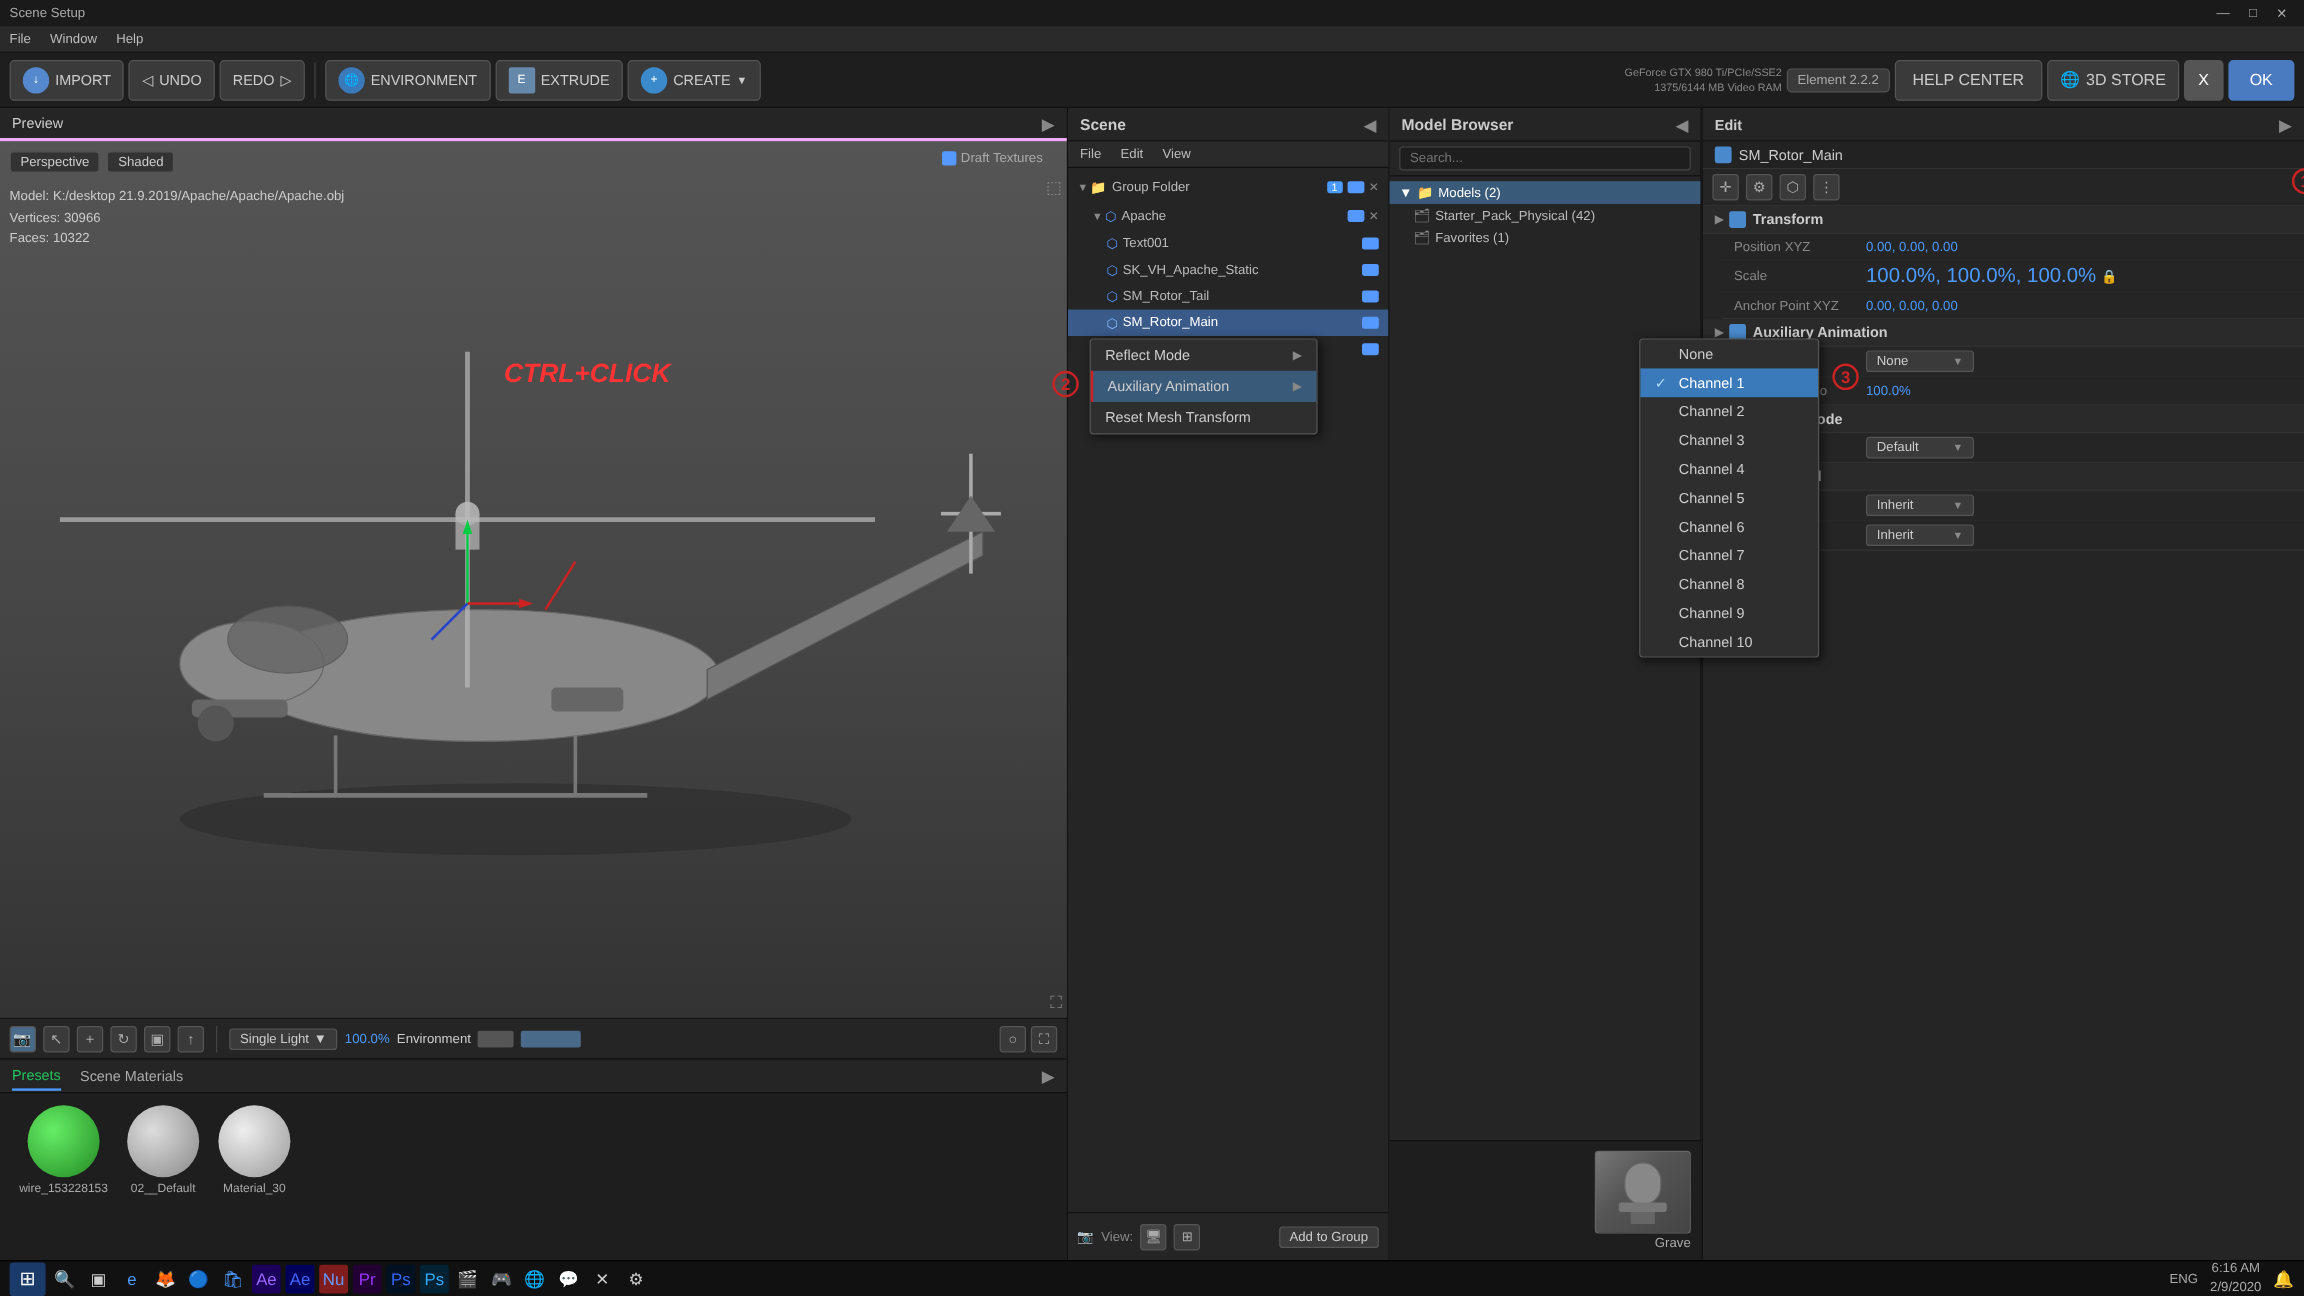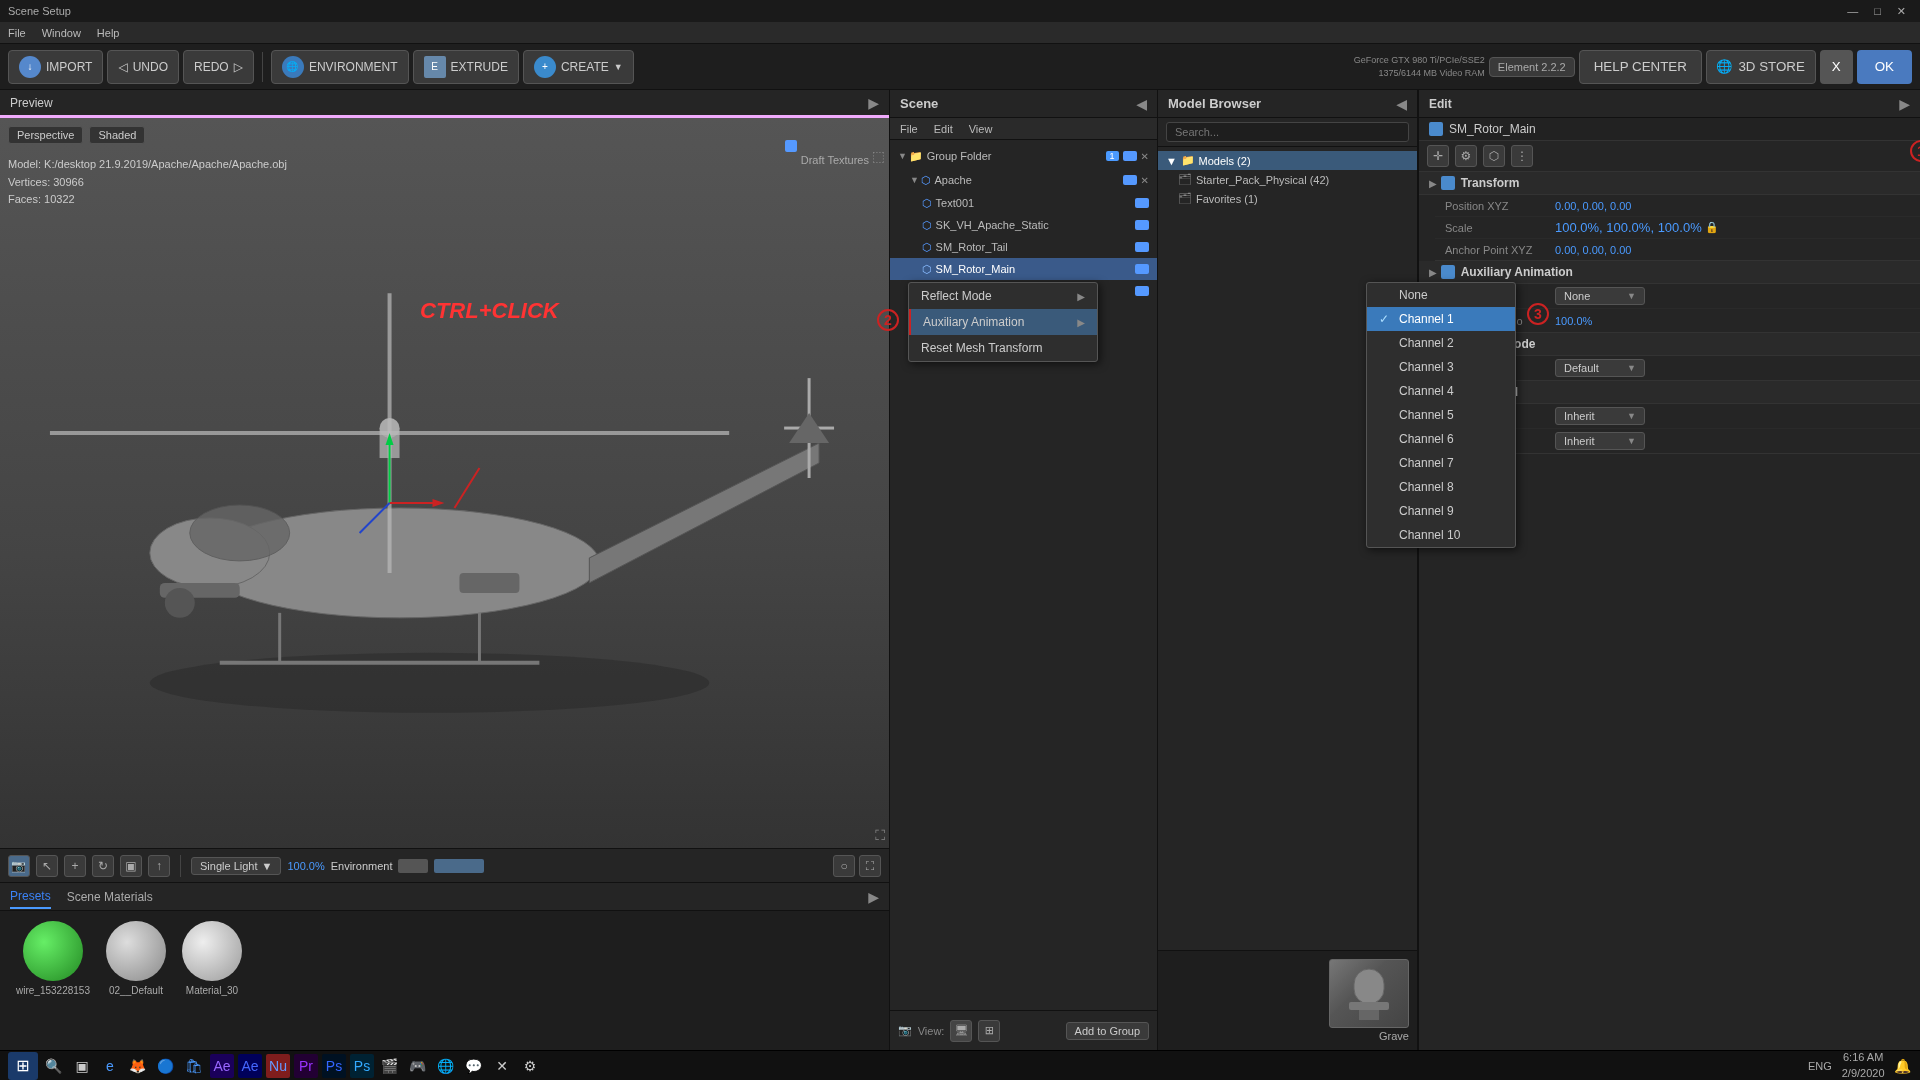--- a/index.html
+++ b/index.html
@@ -46,21 +46,21 @@
     .ctrl-icon { width: 22px; height: 22px; background: #3a3a3a; border: 1px solid #555; border-radius: 3px; display: flex; align-items: center; justify-content: center; color: #aaa; font-size: 12px; cursor: pointer; }
     .ctrl-icon.active { background: #4a6a8a; }
     .light-dropdown { background: #3a3a3a; border: 1px solid #555; border-radius: 3px; padding: 2px 8px; color: #ccc; font-size: 11px; display: flex; align-items: center; gap: 4px; cursor: pointer; }
     .percent-label { color: #4a9aff; font-size: 11px; }
     .env-swatch { width: 30px; height: 14px; background: #555; border-radius: 2px; display: inline-block; }
     .env-bar { width: 50px; height: 14px; background: #4a6a8a; border-radius: 2px; display: inline-block; }
 
     
     #bottom-tabs { height: 30px; background: #252525; display: flex; align-items: center; padding: 0 10px; gap: 16px; border-top: 1px solid #111; }
     .bottom-tab { color: #aaa; font-size: 12px; cursor: pointer; padding: 4px 0; }
-    .bottom-tab.active { color: #3b82f6; border-bottom: 2px solid #4a9aff; }
+    .bottom-tab.active { color: #22c55e; border-bottom: 2px solid #4a9aff; }
     #bottom-content { height: 160px; background: #1e1e1e; display: flex; gap: 20px; padding: 10px; border-top: 1px solid #111; overflow: hidden; }
     .material-ball { width: 60px; height: 60px; border-radius: 50%; cursor: pointer; }
     .mat-item { display: flex; flex-direction: column; align-items: center; gap: 4px; }
     .mat-label { color: #aaa; font-size: 10px; text-align: center; }
 
     
     #scene-panel { flex: 0 0 270px; display: flex; flex-direction: column; background: #252525; border-right: 1px solid #111; }
     #scene-header { height: 28px; background: #252525; display: flex; align-items: center; padding: 0 10px; border-bottom: 1px solid #111; }
     #scene-menu { height: 22px; background: #2a2a2a; display: flex; align-items: center; padding: 0 10px; gap: 16px; border-bottom: 1px solid #111; }
     #scene-menu span { color: #bbb; font-size: 11px; cursor: pointer; }
@@ -214,21 +214,21 @@
 
       <div class="ctrl-click-label">CTRL+CLICK</div>
 
       <div class="vp-top-bar">
         <div class="vp-dropdown" style="display:flex;align-items:center;gap:4px;">Perspective</div>
         <div class="vp-dropdown">Shaded</div>
       </div>
 
       <div style="position:absolute; top:8px; right:20px; display:flex; align-items:center; gap:4px;">
         <div class="draft-check"></div>
-        <span style="color:#aaa; font-size:11px;margin-top:28px;">Draft Textures</span>
+        <span style="color:#aaa; font-size:11px;">Draft Textures</span>
       </div>
 
       <div class="model-info">
         <div>Model: K:/desktop 21.9.2019/Apache/Apache/Apache.obj</div>
         <div>Vertices: 30966</div>
         <div>Faces:  10322</div>
       </div>
 
       <div style="position:absolute; bottom:4px; right:4px;">
         <span style="color:#888; font-size:14px;">⛶</span>
@@ -484,21 +484,21 @@
           <span style="color:#ccc; font-size:12px; font-weight:bold;">Transform</span>
         </div>
 
         <div class="prop-row" style="display:flex; align-items:center; padding:3px 10px; border-bottom:1px solid #2a2a2a; min-height:22px;">
           <span class="prop-label" style="color:#888; font-size:11px; flex:0 0 110px;">Position XYZ</span>
           <span class="prop-value" style="color:#4a9aff; font-size:11px; cursor:pointer;">0.00,  0.00,  0.00</span>
         </div>
 
         <div class="prop-row" style="display:flex; align-items:center; padding:3px 10px; border-bottom:1px solid #2a2a2a; min-height:22px;">
           <span class="prop-label" style="color:#888; font-size:11px; flex:0 0 110px;">Scale</span>
-          <span class="prop-value" style="color:#4a9aff; font-size:13px; cursor:pointer;">100.0%,  100.0%,  100.0%</span>
+          <span class="prop-value" style="color:#4a9aff; font-size:17px; cursor:pointer;">100.0%,  100.0%,  100.0%</span>
           <span style="color:#888; font-size:11px; margin-left:4px;">🔒</span>
         </div>
 
 
         <div class="prop-row" style="display:flex; align-items:center; padding:3px 10px; border-bottom:1px solid #333; min-height:22px;">
           <span class="prop-label" style="color:#888; font-size:11px; flex:0 0 110px;">Anchor Point XYZ</span>
           <span class="prop-value" style="color:#4a9aff; font-size:11px; cursor:pointer;">0.00,  0.00,  0.00</span>
         </div>
 
         <div style="display:flex; align-items:center; padding:4px 10px; background:#2a2a2a; cursor:pointer; border-bottom:1px solid #333;">

